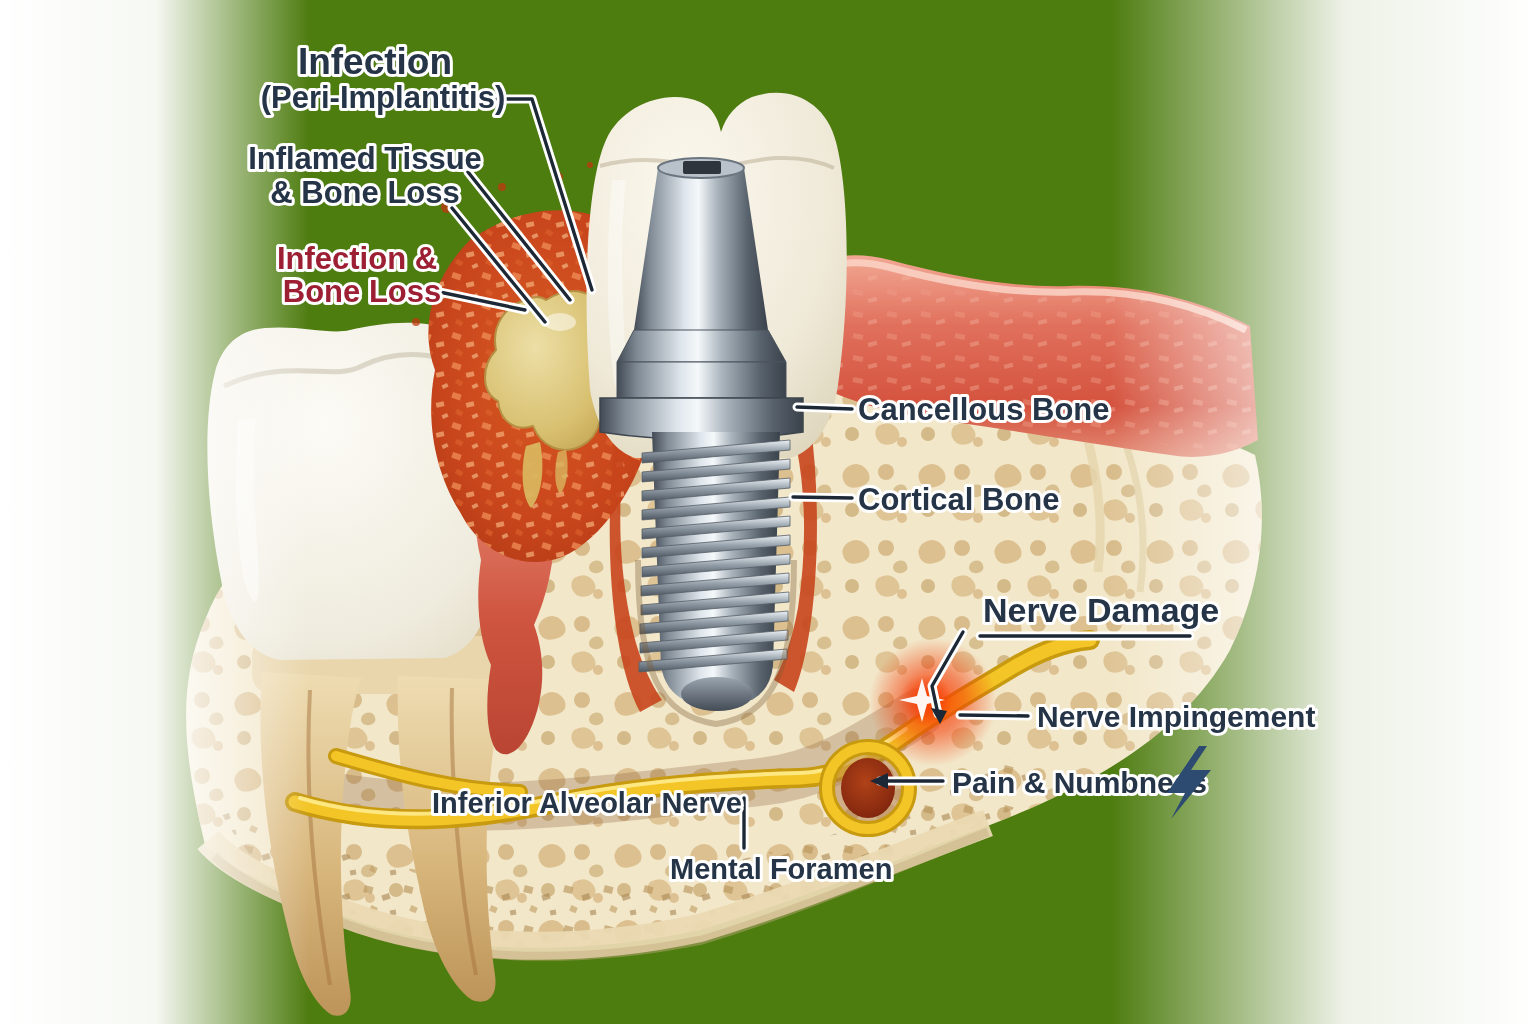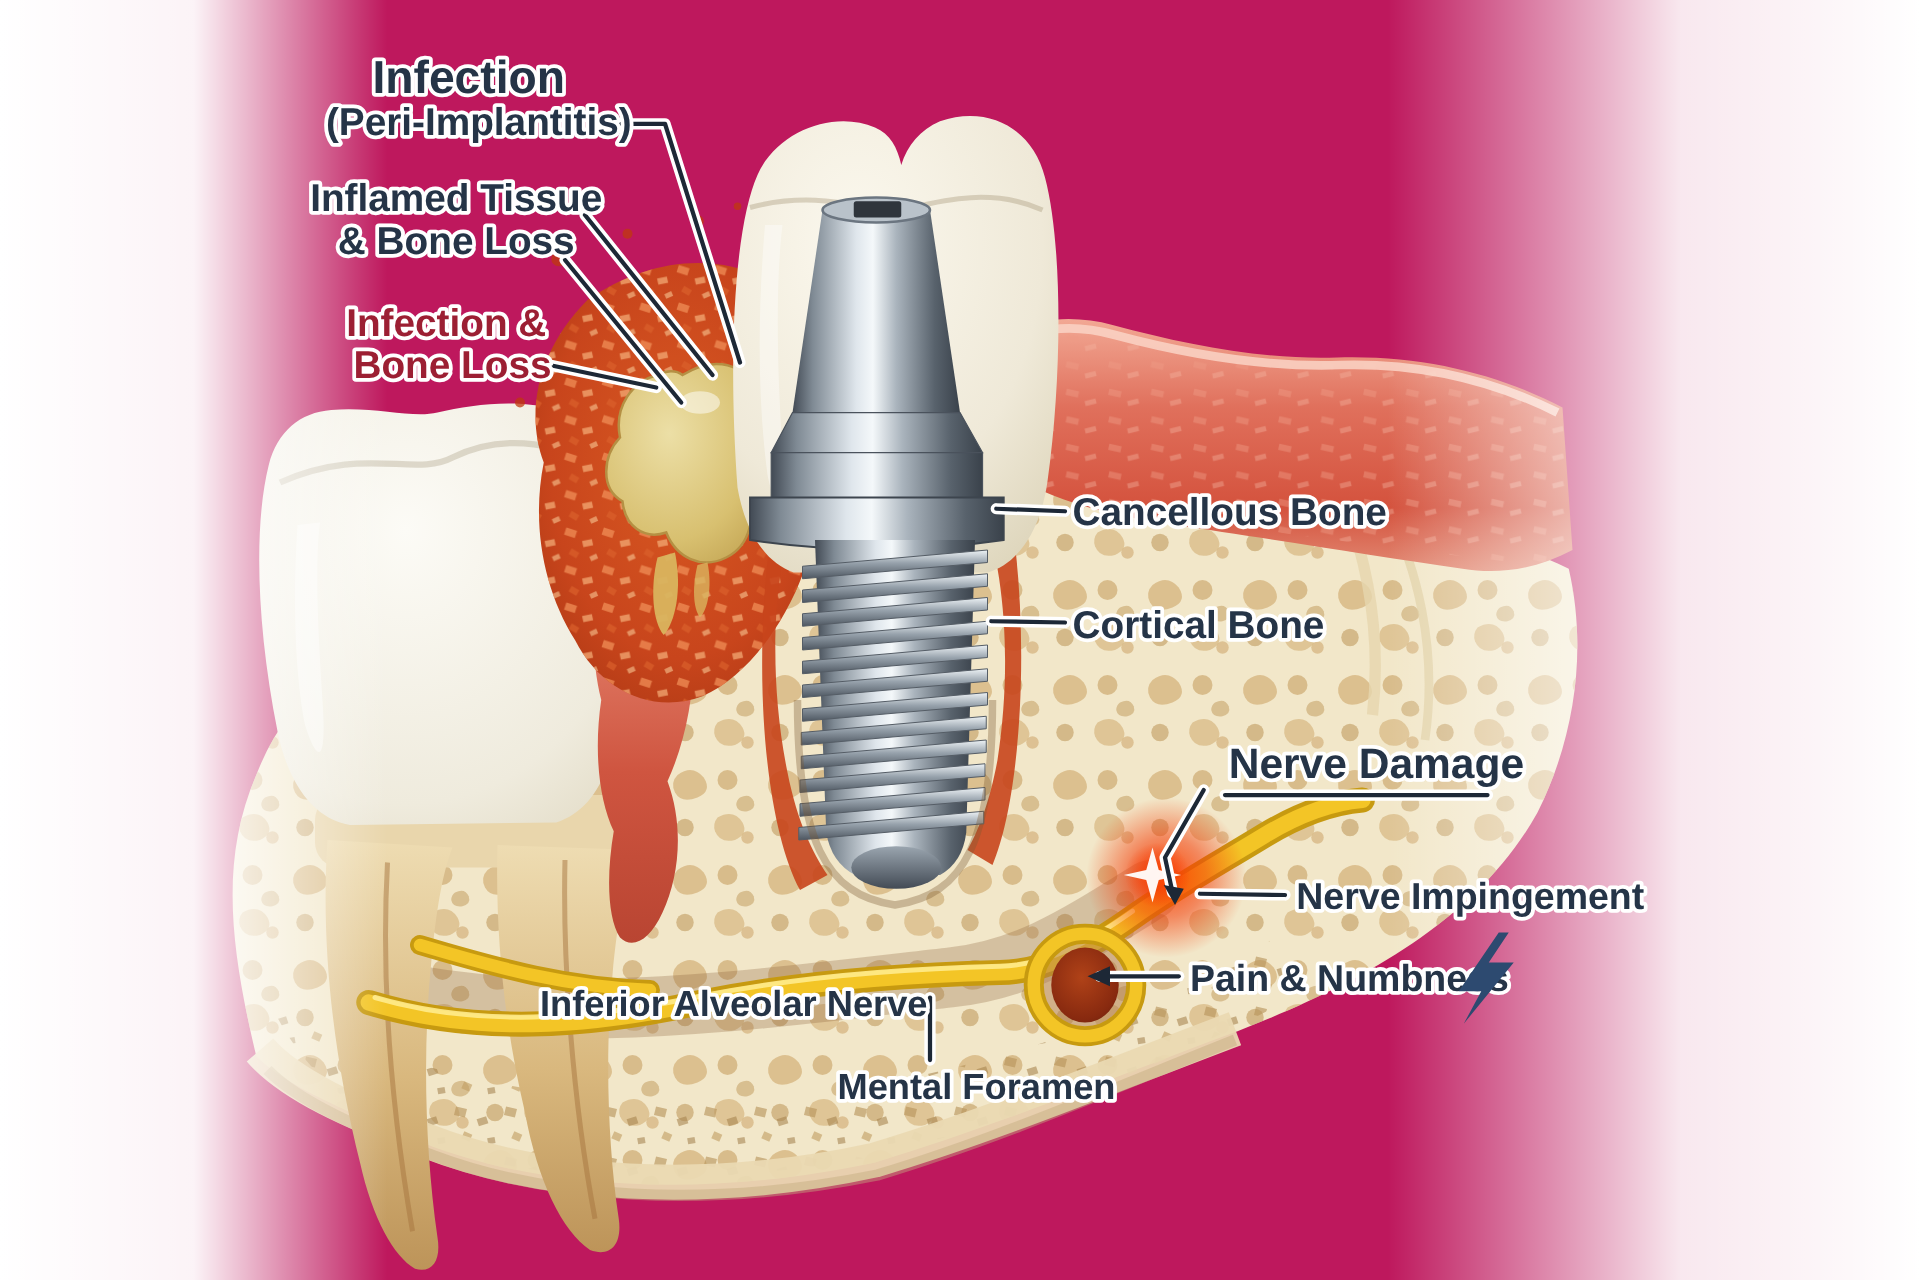--- a/index.html
+++ b/index.html
@@ -1,16 +1,16 @@
 <!DOCTYPE html>
 <html><head>
 <meta charset="utf-8">
 <style>
   html,body{margin:0;padding:0;background:#ffffff;}
-  .stage{position:relative;width:1536px;height:1024px;background:#be185d;overflow:hidden;
+  .stage{position:relative;width:1536px;height:1024px;background:#4d7c0f;overflow:hidden;
          font-family:"Liberation Sans",sans-serif;}
   svg{display:block;}
   .lbl{font-family:"Liberation Sans",sans-serif;font-weight:bold;fill:#253447;
        stroke:#ffffff;stroke-width:6;paint-order:stroke;stroke-linejoin:round;}
   .lbl-red{fill:#9c1f33;}
   .lbl-36{font-size:37px;}
   .lbl-34{font-size:34px;}
   .lbl-31{font-size:31px;}
   .lbl-30{font-size:30px;}
   .lbl-28{font-size:29px;}

